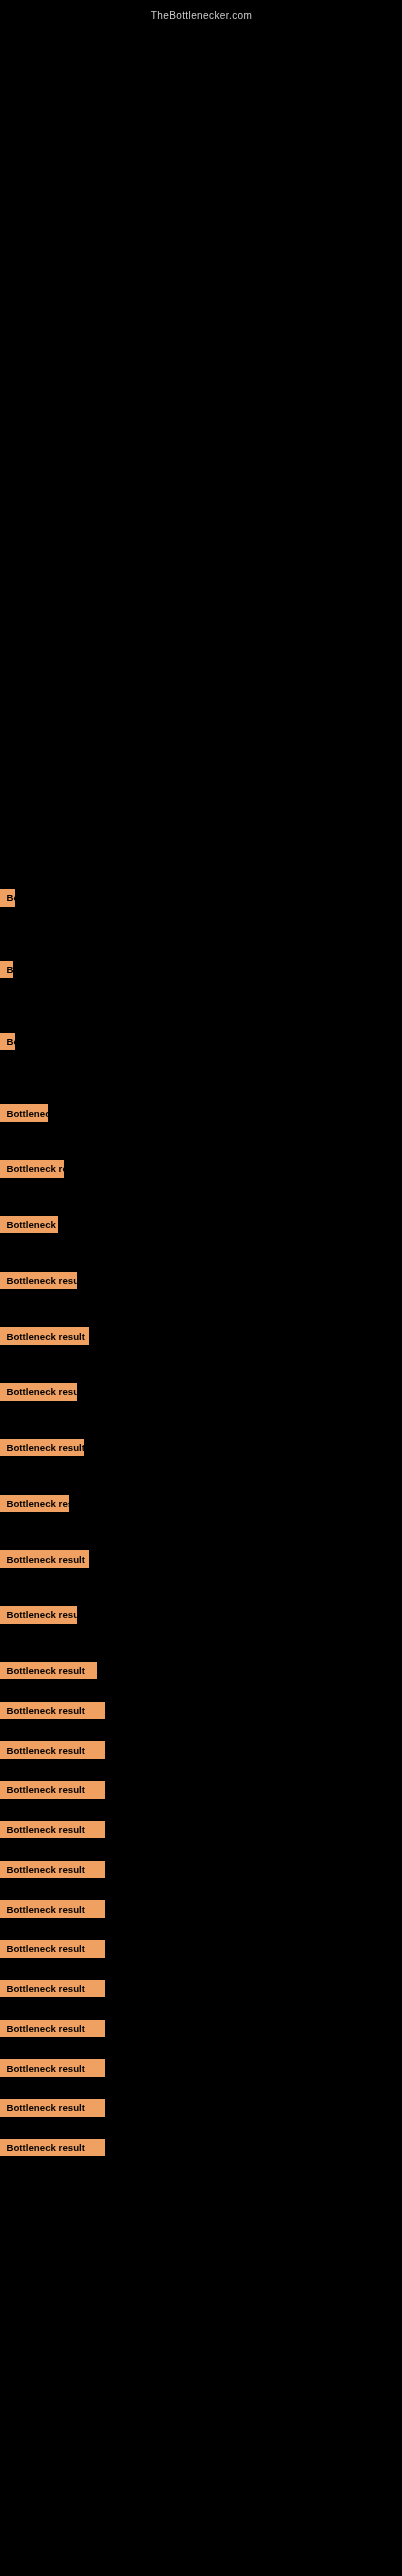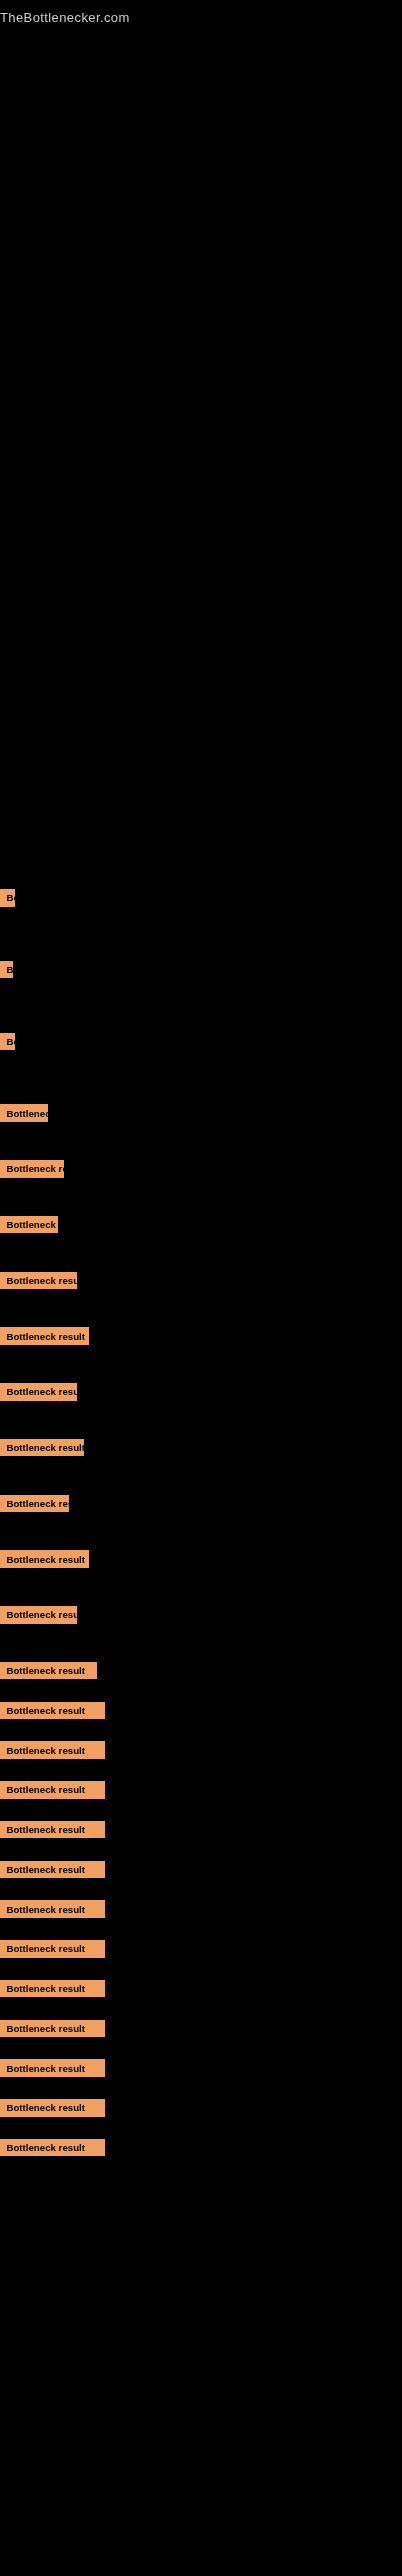--- a/index.html
+++ b/index.html
@@ -8,22 +8,23 @@
       box-sizing: border-box;
     }
     body {
       background-color: #000000;
       width: 403px;
       min-height: 2576px;
       font-family: Arial, sans-serif;
       position: relative;
     }
     .site-title {
+      text-align: center;
       color: #cccccc;
-      font-size: 13px;
+      font-size: 10px;
       padding: 9.7px 0 6.4px 0;
       letter-spacing: 0.4px;
     }
     .results-container {
       position: absolute;
       top: 886px;
       left: 0;
       width: 100%;
       display: flex;
       flex-direction: column;

